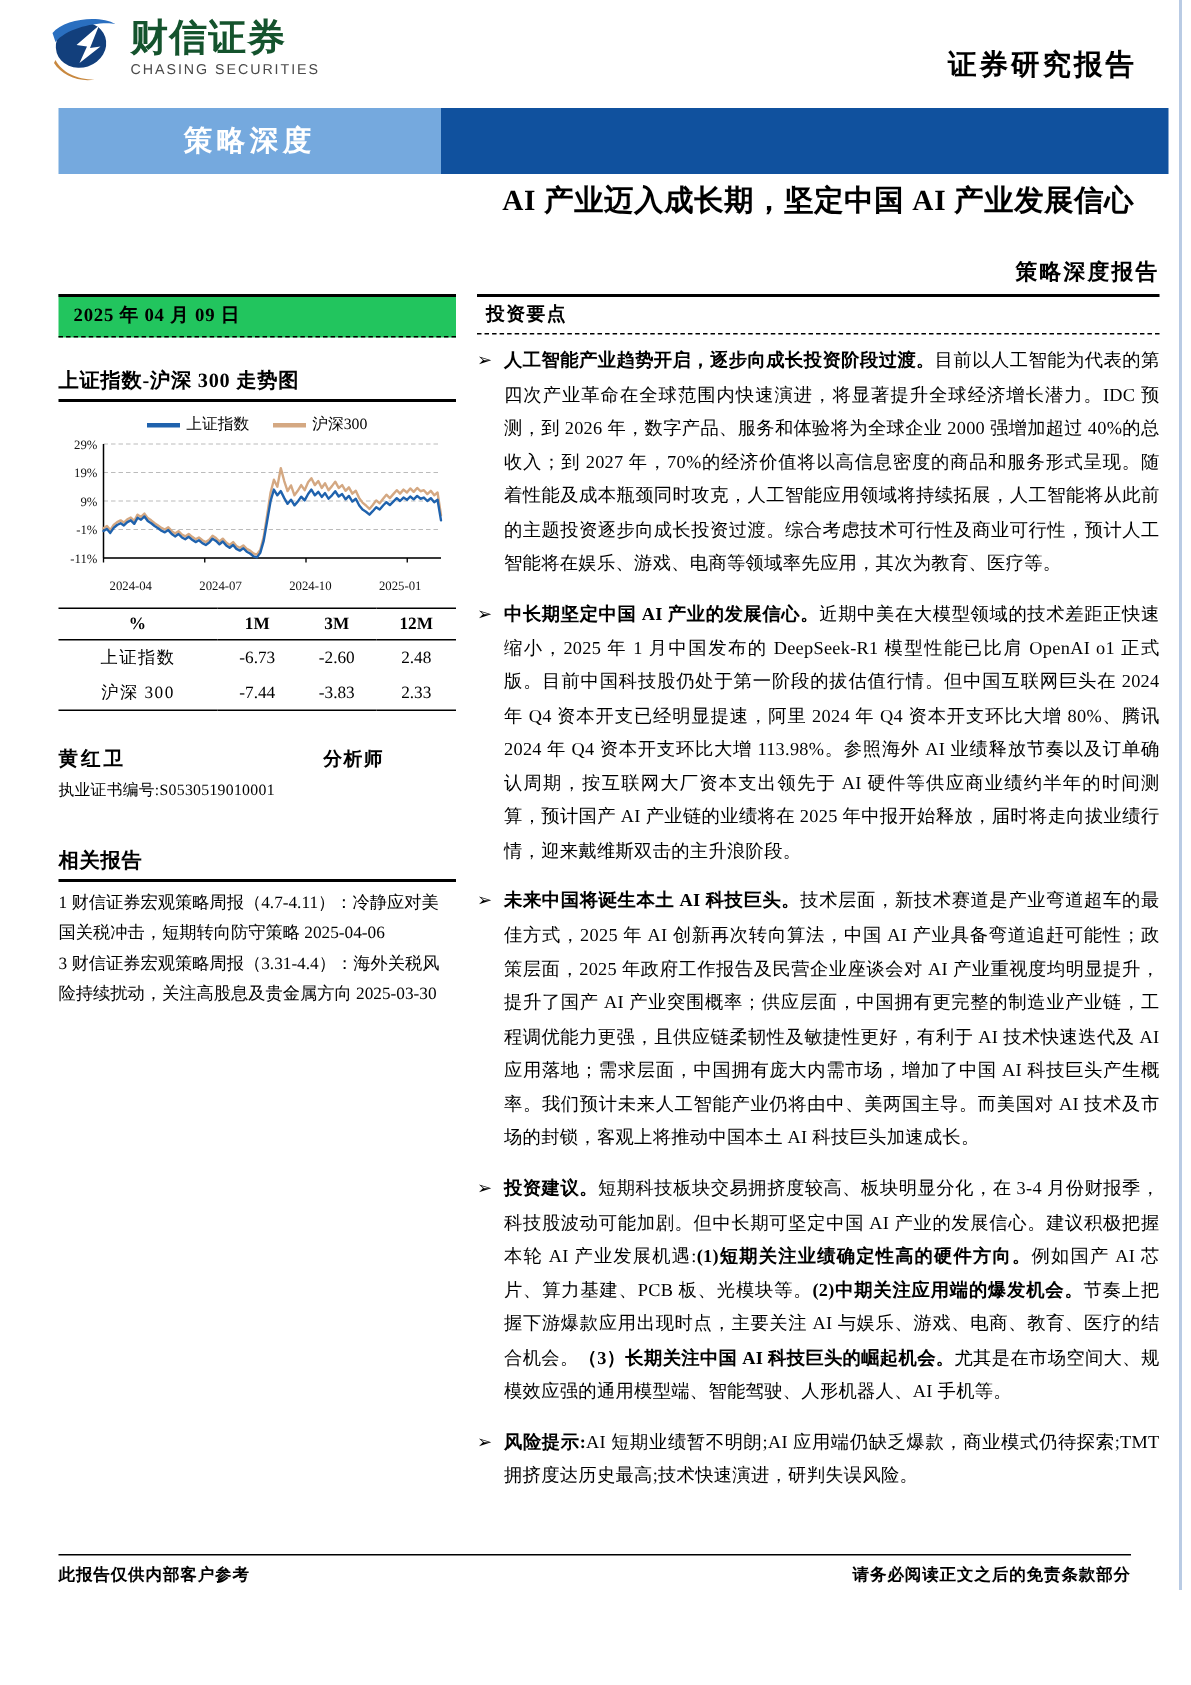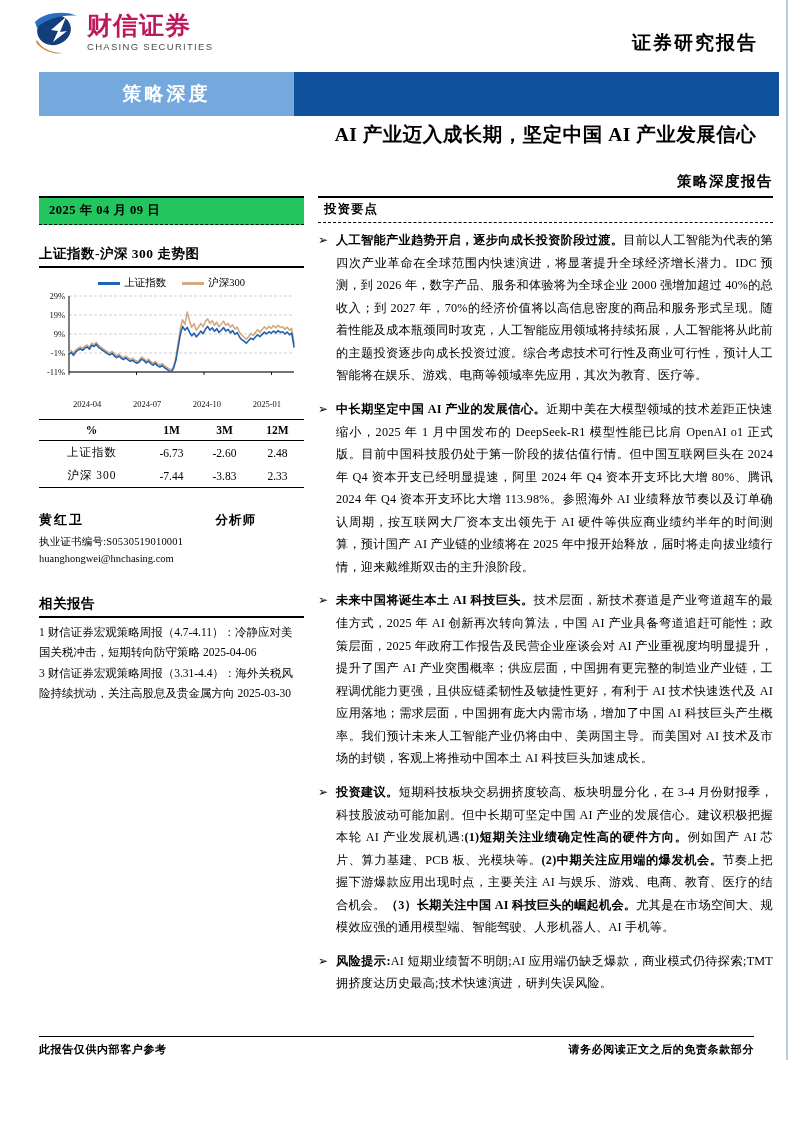--- a/index.html
+++ b/index.html
@@ -23,21 +23,21 @@
   }
   .logo-wrap {
     position: absolute; left: 33px; top: 8px;
     display: flex; align-items: center; gap: 8px;
   }
   .logo-mark { width: 46px; height: 48px; display: block; }
   .logo-text { display: flex; flex-direction: column; justify-content: center; }
   .logo-cn {
     font-family: "Liberation Sans", sans-serif;
     font-size: 25px; font-weight: bold; letter-spacing: 1px;
-    color: #be185d; line-height: 1.05;
+    color: #14532d; line-height: 1.05;
   }
   .logo-en {
     font-family: "Liberation Sans", sans-serif;
     font-size: 9.5px; letter-spacing: 1.3px; color: #4a4a4a;
     margin-top: 2px;
     text-align: right;
   }
   .report-kind {
     position: absolute; right: 36px; top: 30px;
     font-size: 19px; font-weight: bold; letter-spacing: 2px;
@@ -93,21 +93,21 @@
   .legend {
     display: flex; justify-content: center; align-items: center; gap: 16px;
     font-size: 10.5px; margin-bottom: 2px;
   }
   .legend-item { display: flex; align-items: center; gap: 4px; }
   .legend-swatch { width: 22px; height: 3px; display: inline-block; }
   .chart-svg { display: block; }
   .xaxis-labels {
     display: flex; font-size: 8.5px; color: #111;
     margin-left: 28px; width: 228px; justify-content: space-between;
-    padding-left: 6px; padding-right: 14px; margin-top: 15px;
+    padding-left: 6px; padding-right: 14px; margin-top: 1px;
   }
 
   
   .perf-table {
     margin-top: 10px; width: 265px; border-collapse: collapse;
     font-size: 11.5px;
   }
   .perf-table thead th {
     border-top: 1.8px solid #000; border-bottom: 1px solid #000;
     padding: 4px 2px; font-weight: bold;
@@ -264,21 +264,20 @@
       </tr>
     </tbody>
   </table>
 
   <div class="analyst">
     <div class="analyst-row">
       <span class="analyst-name">黄红卫</span>
       <span class="analyst-role">分析师</span>
     </div>
     <div class="analyst-meta">执业证书编号:S0530519010001</div>
-    <div class="analyst-mail">huanghongwei@hnchasing.com</div>
   </div>
 
   <div class="related">
     <div class="sec-heading" style="margin-top:0">相关报告</div>
     <ul class="related-list">
       <li>1 财信证券宏观策略周报（4.7-4.11）：冷静应对美国关税冲击，短期转向防守策略 2025-04-06</li>
       <li>3 财信证券宏观策略周报（3.31-4.4）：海外关税风险持续扰动，关注高股息及贵金属方向 2025-03-30</li>
     </ul>
   </div>
 </div>

